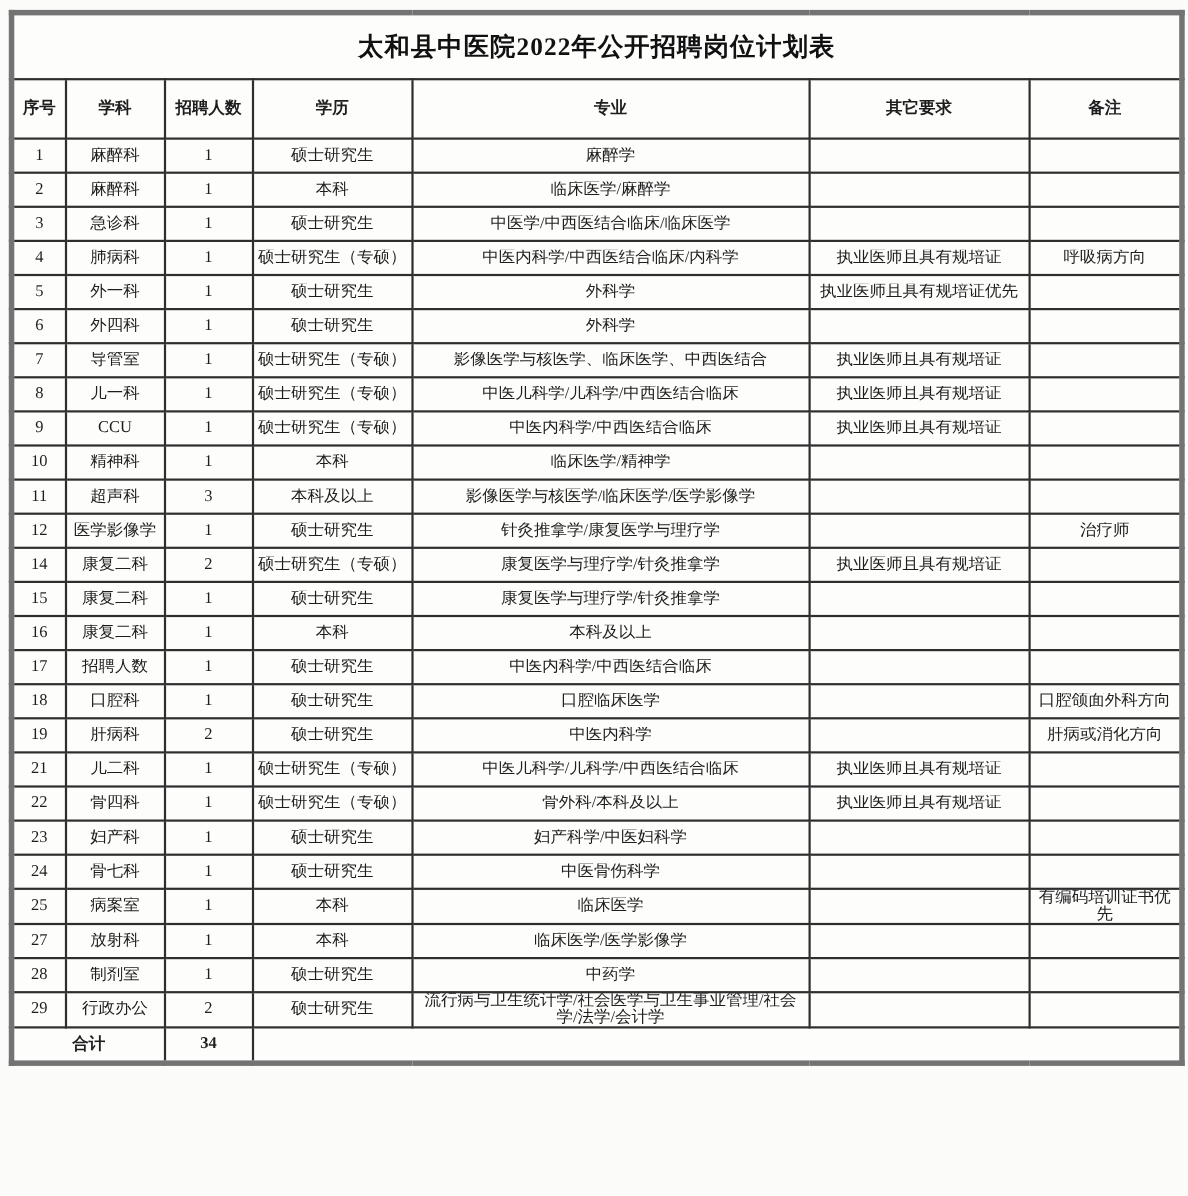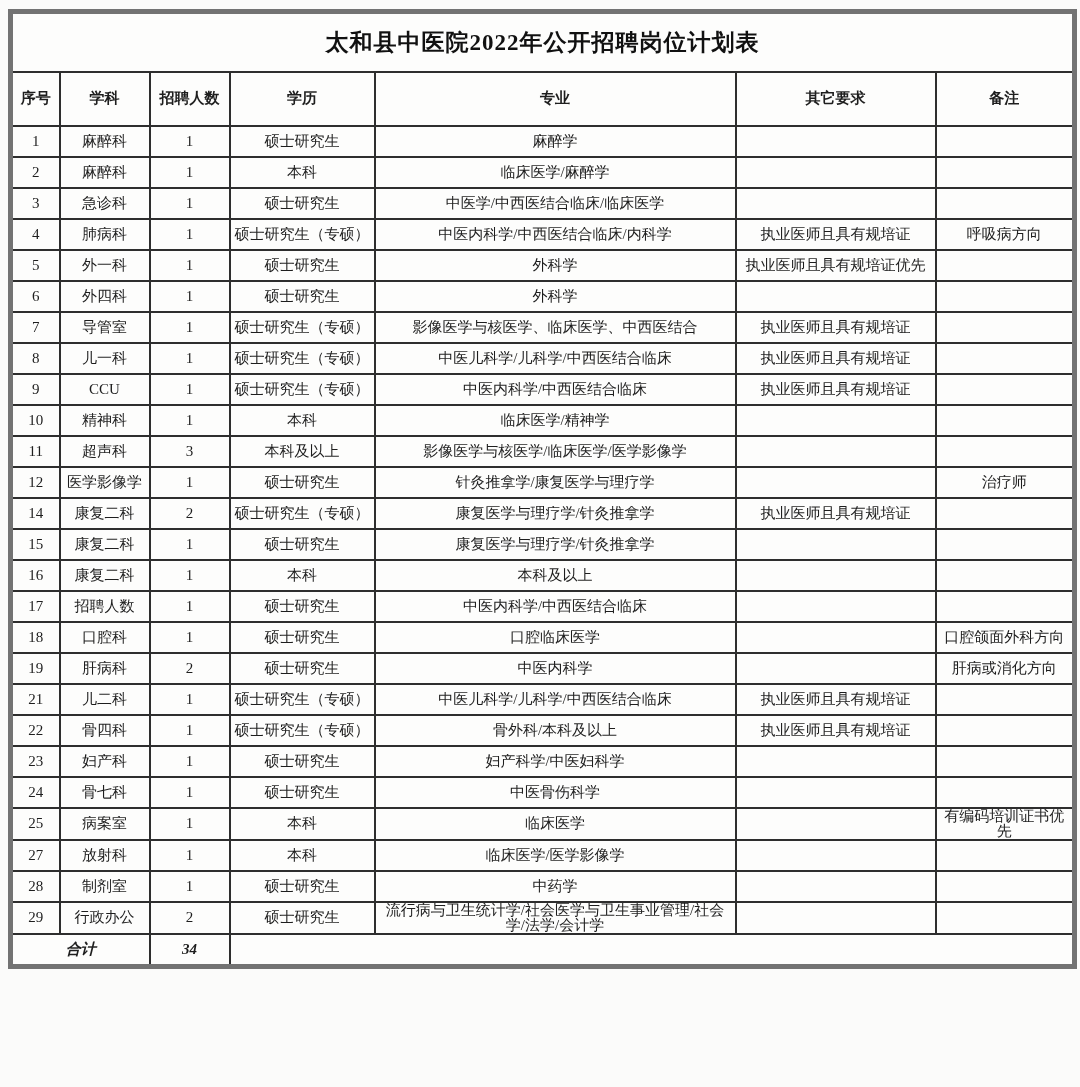--- a/index.html
+++ b/index.html
@@ -44,21 +44,21 @@
     font-weight: bold;
     font-size: 15px;
   }
   tr.data-row { height: 31px; }
   tr.data-row td { height: 31px; }
   .cv {
     max-height: 30px;
     overflow: hidden;
     line-height: 15px;
   }
-  tr.footer-row td { height: 33px; font-weight: bold; font-style: italic; }
+  tr.footer-row td { height: 33px; font-weight: bold; }
   col.c0 { width: 49px; }
   col.c1 { width: 90px; }
   col.c2 { width: 80px; }
   col.c3 { width: 145px; }
   col.c4 { width: 361px; }
   col.c5 { width: 200px; }
   col.c6 { width: 139px; }
 </style>
 </head>
 <body>

